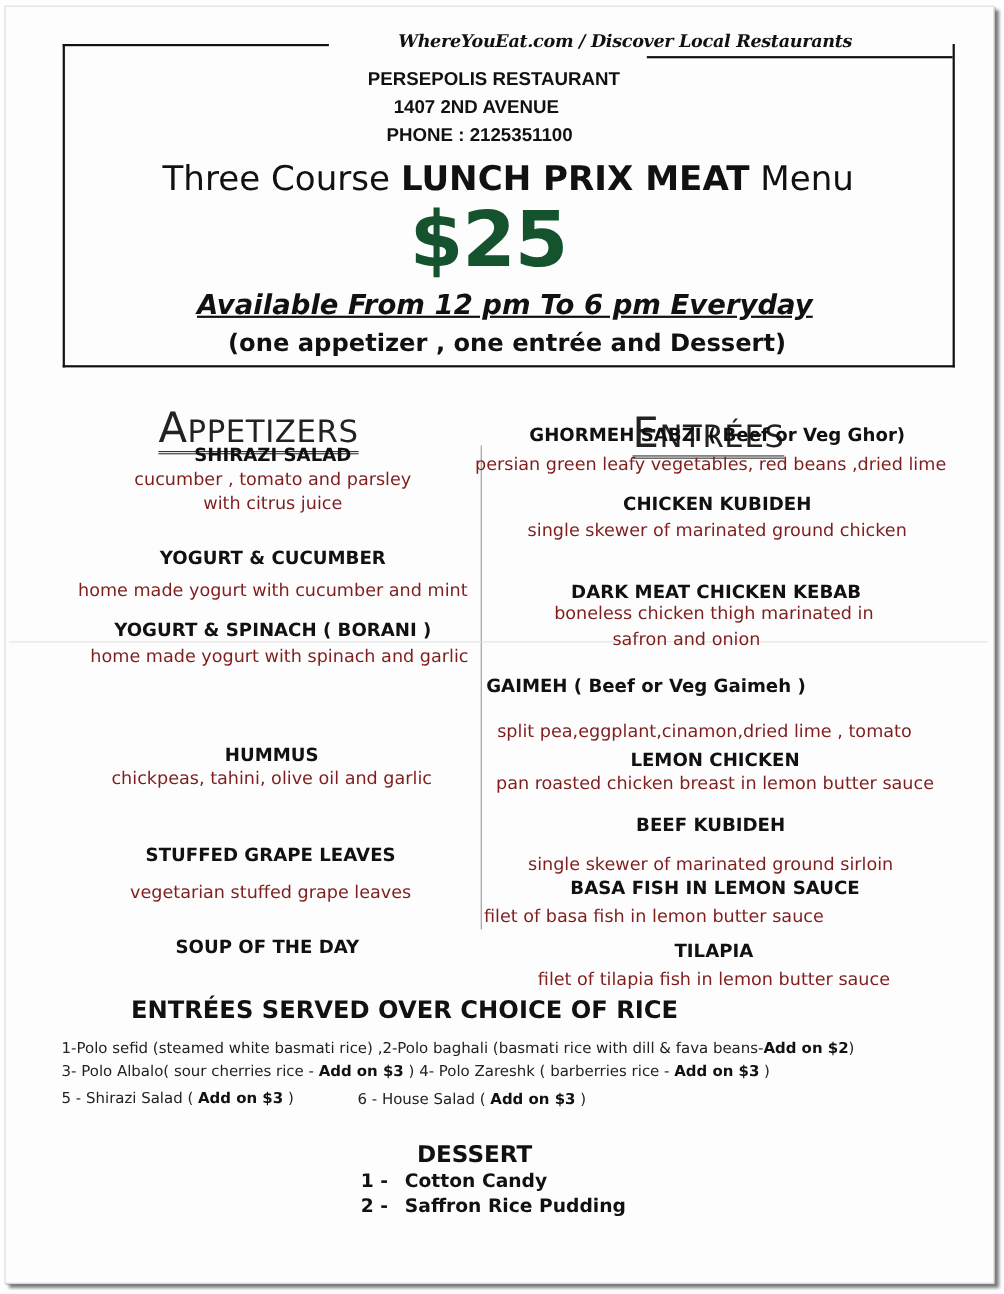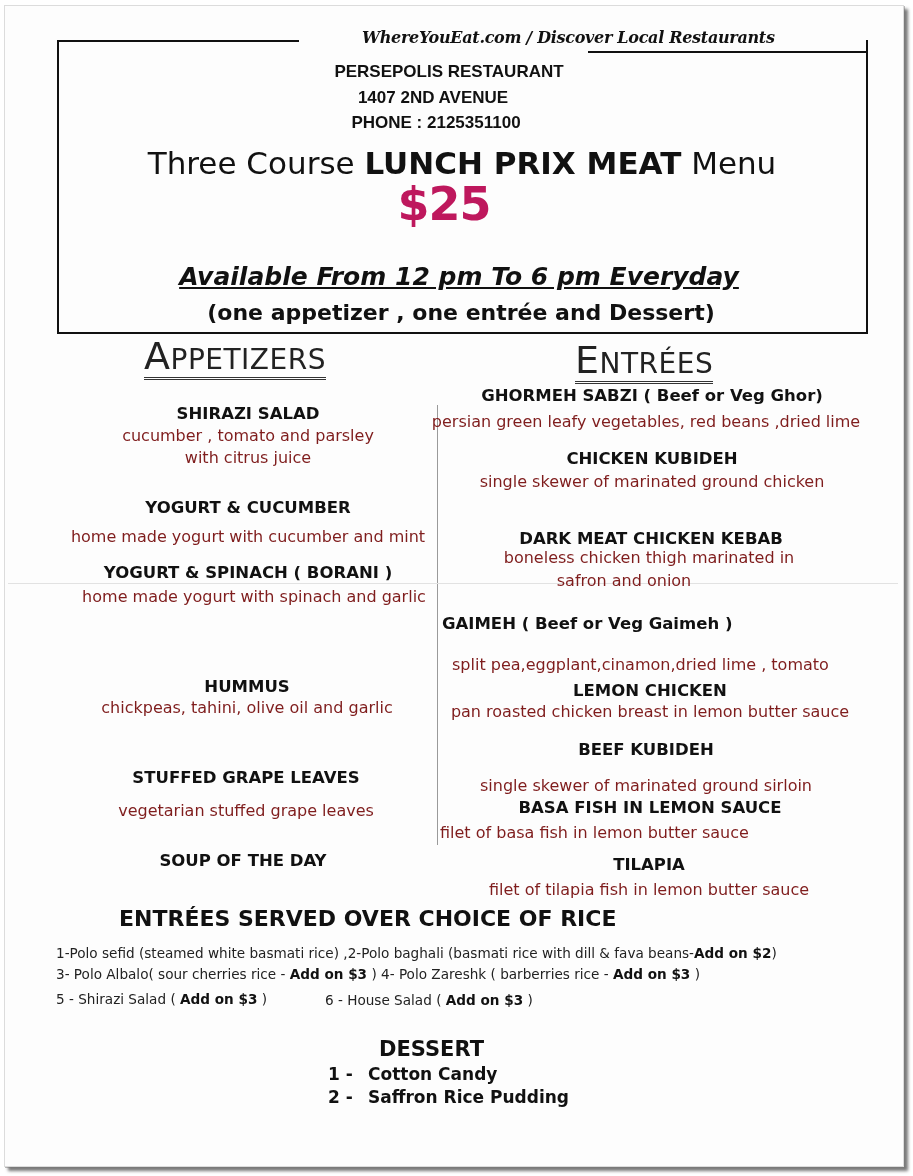--- a/index.html
+++ b/index.html
@@ -23,27 +23,27 @@
     .header-box {
       position: absolute; left: 57px; top: 40px; width: 807px; height: 292px;
       border: 2px solid #111; border-top: none;
     }
     .box-top-left { position: absolute; left: 57px; top: 40px; width: 242px; height: 2px; background: #111; }
     .box-top-right { position: absolute; left: 588px; top: 51px; width: 278px; height: 2px; background: #111; }
 
     .hdr-line { font-family: "Liberation Sans", sans-serif; font-weight: bold; font-size: 17px; color: #111; }
     .title-line { font-family: "DejaVu Sans", sans-serif; font-size: 31px; color: #111; }
     .title-line b { font-weight: bold; }
-    .price { font-family: "DejaVu Sans", sans-serif; font-weight: bold; font-size: 46px; color: #be185d; letter-spacing: -1px; }
+    .price { font-family: "DejaVu Sans", sans-serif; font-weight: bold; font-size: 70px; color: #14532d; letter-spacing: -1px; }
     .avail { font-family: "DejaVu Sans", sans-serif; font-weight: bold; font-style: italic; font-size: 25px; text-decoration: underline; color: #111; }
     .note { font-family: "DejaVu Sans", sans-serif; font-weight: bold; font-size: 22px; color: #111; }
 
     .section-head {
       font-family: "DejaVu Sans", sans-serif; font-size: 28px; color: #222; letter-spacing: 0.5px;
-      border-bottom: 3px double #333; line-height: 1.05;
+      border-bottom: 3px double #333; line-height: 1.05; margin-top: 33px;
     }
     .section-head .cap { font-size: 38px; }
 
     .item-name { font-family: "DejaVu Sans", sans-serif; font-weight: bold; font-size: 16.5px; color: #111; }
     .item-desc { font-family: "DejaVu Sans", sans-serif; font-size: 16px; color: #7f1d1d; }
 
     .divider-v { position: absolute; left: 437px; top: 405px; width: 1px; height: 440px; background: #9a9a9a; }
     .ghost-h { position: absolute; left: 8px; top: 583px; width: 890px; height: 1px; background: #e2e2e2; }
 
     .rice-head { font-family: "DejaVu Sans", sans-serif; font-weight: bold; font-size: 22px; color: #111; }

